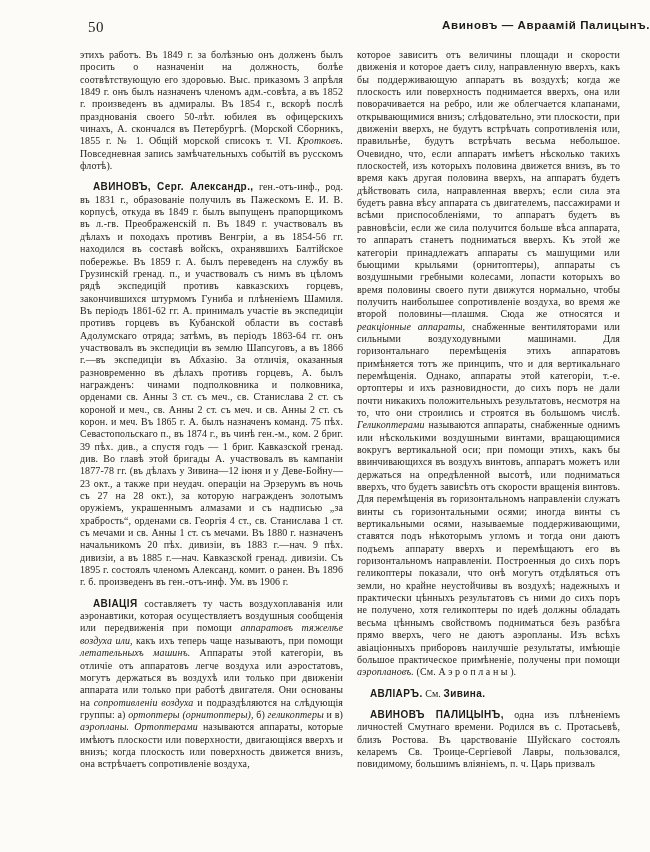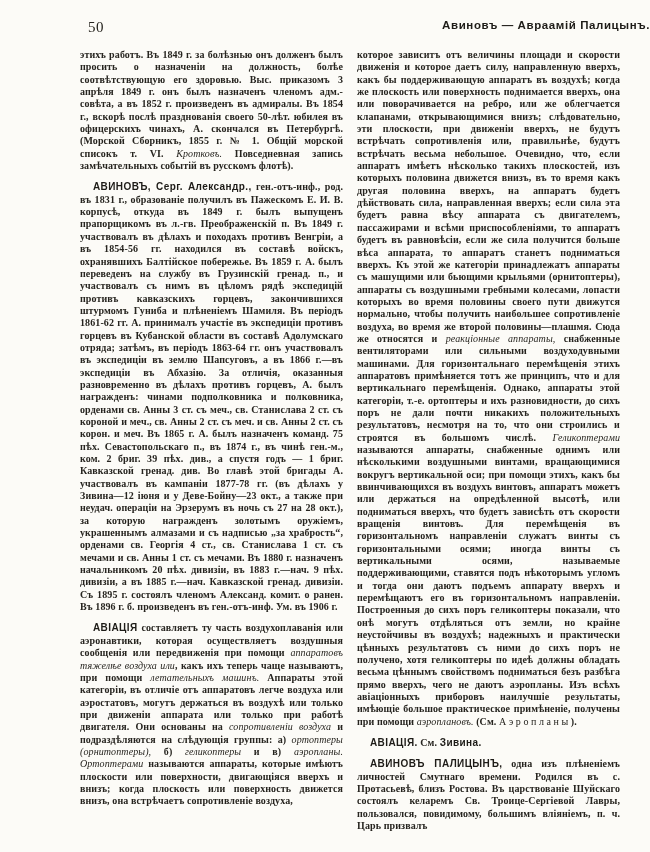--- a/index.html
+++ b/index.html
@@ -56,21 +56,21 @@
   .para {
     margin: 0;
     text-indent: 13px;
   }
   .para.cont {
     text-indent: 0;
   }
   .para.entry {
     margin-top: 9px;
   }
-  .run-n { font-style: normal; font-weight: bold; }
+  .run-n { font-style: normal; }
   .run-i { font-style: italic; margin-top: 36px; }
   .run-b {
     font-family: "Liberation Sans", sans-serif;
     font-weight: 700;
     font-style: normal;
     font-size: 10px;
     letter-spacing: 0.4px;
     color: #1e1c18;
     margin-top: 20px;
   }
@@ -85,17 +85,17 @@
     <span class="running-title">Авиновъ — Авраамій Палицынъ.</span>
   </div>
   <div class="columns">
     <div class="col">
         <p class="para cont"><span class="run-n">этихъ работъ. Въ 1849 г. за болѣзнью онъ долженъ былъ просить о назначеніи на должность, болѣе соотвѣтствующую его здоровью. Выс. приказомъ 3 апрѣля 1849 г. онъ былъ назначенъ членомъ адм.-совѣта, а въ 1852 г. произведенъ въ адмиралы. Въ 1854 г., вскорѣ послѣ празднованія своего 50-лѣт. юбилея въ офицерскихъ чинахъ, А. скончался въ Петербургѣ. (Морской Сборникъ, 1855 г. № 1. Общій морской списокъ т. VI. </span><span class="run-i">Кротковъ.</span><span class="run-n"> Повседневная запись замѣчательныхъ событій въ русскомъ флотѣ).</span></p>
         <p class="para entry"><span class="run-b">АВИНОВЪ, Серг. Александр.,</span><span class="run-n"> ген.-отъ-инф., род. въ 1831 г., образованіе получилъ въ Пажескомъ Е. И. В. корпусѣ, откуда въ 1849 г. былъ выпущенъ прапорщикомъ въ л.-гв. Преображенскій п. Въ 1849 г. участвовалъ въ дѣлахъ и походахъ противъ Венгріи, а въ 1854-56 гг. находился въ составѣ войскъ, охранявшихъ Балтійское побережье. Въ 1859 г. А. былъ переведенъ на службу въ Грузинскій гренад. п., и участвовалъ съ нимъ въ цѣломъ рядѣ экспедицій противъ кавказскихъ горцевъ, закончившихся штурмомъ Гуниба и плѣненіемъ Шамиля. Въ періодъ 1861-62 гг. А. принималъ участіе въ экспедиціи противъ горцевъ въ Кубанской области въ составѣ Адолумскаго отряда; затѣмъ, въ періодъ 1863-64 гг. онъ участвовалъ въ экспедиціи въ землю Шапсуговъ, а въ 1866 г.—въ экспедиціи въ Абхазію. За отличія, оказанныя разновременно въ дѣлахъ противъ горцевъ, А. былъ награжденъ: чинами подполковника и полковника, орденами св. Анны 3 ст. съ меч., св. Станислава 2 ст. съ короной и меч., св. Анны 2 ст. съ меч. и св. Анны 2 ст. съ корон. и меч. Въ 1865 г. А. былъ назначенъ команд. 75 пѣх. Севастопольскаго п., въ 1874 г., въ чинѣ ген.-м., ком. 2 бриг. 39 пѣх. див., а спустя годъ — 1 бриг. Кавказской гренад. див. Во главѣ этой бригады А. участвовалъ въ кампаніи 1877-78 гг. (въ дѣлахъ у Зивина—12 іюня и у Деве-Бойну—23 окт., а также при неудач. операціи на Эрзерумъ въ ночь съ 27 на 28 окт.), за которую награжденъ золотымъ оружіемъ, украшеннымъ алмазами и съ надписью „за храбрость“, орденами св. Георгія 4 ст., св. Станислава 1 ст. съ мечами и св. Анны 1 ст. съ мечами. Въ 1880 г. назначенъ начальникомъ 20 пѣх. дивизіи, въ 1883 г.—нач. 9 пѣх. дивизіи, а въ 1885 г.—нач. Кавказской гренад. дивизіи. Съ 1895 г. состоялъ членомъ Александ. комит. о ранен. Въ 1896 г. б. произведенъ въ ген.-отъ-инф. Ум. въ 1906 г.</span></p>
         <p class="para entry"><span class="run-b">АВІАЦІЯ</span><span class="run-n"> составляетъ ту часть воздухоплаванія или аэронавтики, которая осуществляетъ воздушныя сообщенія или передвиженія при помощи </span><span class="run-i">аппаратовъ тяжелѣе воздуха или</span><span class="run-n">, какъ ихъ теперь чаще называютъ, при помощи </span><span class="run-i">летательныхъ машинъ.</span><span class="run-n"> Аппараты этой категоріи, въ отличіе отъ аппаратовъ легче воздуха или аэростатовъ, могутъ держаться въ воздухѣ или только при движеніи аппарата или только при работѣ двигателя. Они основаны на </span><span class="run-i">сопротивленіи воздуха</span><span class="run-n"> и подраздѣляются на слѣдующія группы: а) </span><span class="run-i">ортоптеры (орнитоптеры),</span><span class="run-n"> б) </span><span class="run-i">геликоптеры</span><span class="run-n"> и в) </span><span class="run-i">аэропланы. Ортоптерами</span><span class="run-n"> называются аппараты, которые имѣютъ плоскости или поверхности, двигающіяся вверхъ и внизъ; когда плоскость или поверхность движется внизъ, она встрѣчаетъ сопротивленіе воздуха,</span></p>
       </div>
     <div class="col">
         <p class="para cont"><span class="run-n">которое зависитъ отъ величины площади и скорости движенія и которое даетъ силу, направленную вверхъ, какъ бы поддерживающую аппаратъ въ воздухѣ; когда же плоскость или поверхность поднимается вверхъ, она или поворачивается на ребро, или же облегчается клапанами, открывающимися внизъ; слѣдовательно, эти плоскости, при движеніи вверхъ, не будутъ встрѣчать сопротивленія или, правильнѣе, будутъ встрѣчать весьма небольшое. Очевидно, что, если аппаратъ имѣетъ нѣсколько такихъ плоскостей, изъ которыхъ половина движется внизъ, въ то время какъ другая половина вверхъ, на аппаратъ будетъ дѣйствовать сила, направленная вверхъ; если сила эта будетъ равна вѣсу аппарата съ двигателемъ, пассажирами и всѣми приспособленіями, то аппаратъ будетъ въ равновѣсіи, если же сила получится больше вѣса аппарата, то аппаратъ станетъ подниматься вверхъ. Къ этой же категоріи принадлежатъ аппараты съ машущими или бьющими крыльями (орнитоптеры), аппараты съ воздушными гребными колесами, лопасти которыхъ во время половины своего пути движутся нормально, чтобы получить наибольшее сопротивленіе воздуха, во время же второй половины—плашмя. Сюда же относятся и </span><span class="run-i">реакціонные аппараты,</span><span class="run-n"> снабженные вентиляторами или сильными воздуходувными машинами. Для горизонтальнаго перемѣщенія этихъ аппаратовъ примѣняется тотъ же принципъ, что и для вертикальнаго перемѣщенія. Однако, аппараты этой категоріи, т.-е. ортоптеры и ихъ разновидности, до сихъ поръ не дали почти никакихъ положительныхъ результатовъ, несмотря на то, что они строились и строятся въ большомъ числѣ. </span><span class="run-i">Геликоптерами</span><span class="run-n"> называются аппараты, снабженные однимъ или нѣсколькими воздушными винтами, вращающимися вокругъ вертикальной оси; при помощи этихъ, какъ бы ввинчивающихся въ воздухъ винтовъ, аппаратъ можетъ или держаться на опредѣленной высотѣ, или подниматься вверхъ, что будетъ зависѣть отъ скорости вращенія винтовъ. Для перемѣщенія въ горизонтальномъ направленіи служатъ винты съ горизонтальными осями; иногда винты съ вертикальными осями, называемые поддерживающими, ставятся подъ нѣкоторымъ угломъ и тогда они даютъ подъемъ аппарату вверхъ и перемѣщаютъ его въ горизонтальномъ направленіи. Построенныя до сихъ поръ геликоптеры показали, что онѣ могутъ отдѣляться отъ земли, но крайне неустойчивы въ воздухѣ; надежныхъ и практически цѣнныхъ результатовъ съ ними до сихъ поръ не получено, хотя геликоптеры по идеѣ должны обладать весьма цѣннымъ свойствомъ подниматься безъ разбѣга прямо вверхъ, чего не даютъ аэропланы. Изъ всѣхъ авіаціонныхъ приборовъ наилучшіе результаты, имѣющіе большое практическое примѣненіе, получены при помощи </span><span class="run-i">аэроплановъ.</span><span class="run-n"> (См. </span><span class="run-sp">Аэропланы</span><span class="run-n">).</span></p>
-        <p class="para entry"><span class="run-b">АВІАЦІЯ.</span><span class="run-n"> См. </span><span class="run-b">Зивина.</span></p>
+        <p class="para entry"><span class="run-b">АВЛІАРЪ.</span><span class="run-n"> См. </span><span class="run-b">Зивина.</span></p>
         <p class="para entry"><span class="run-b">АВИНОВЪ ПАЛИЦЫНЪ,</span><span class="run-n"> одна изъ плѣненіемъ личностей Смутнаго времени. Родился въ с. Протасьевѣ, близъ Ростова. Въ царствованіе Шуйскаго состоялъ келаремъ Св. Троице-Сергіевой Лавры, пользовался, повидимому, большимъ вліяніемъ, п. ч. Царь призвалъ</span></p>
       </div>
   </div>
 </div>
 
 </body></html>

